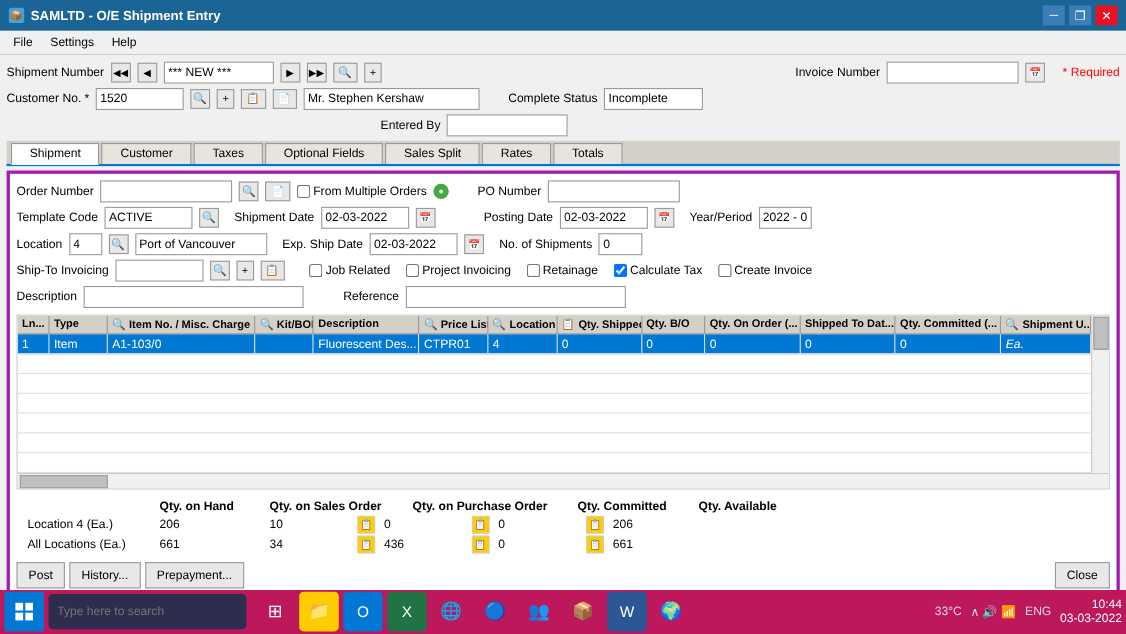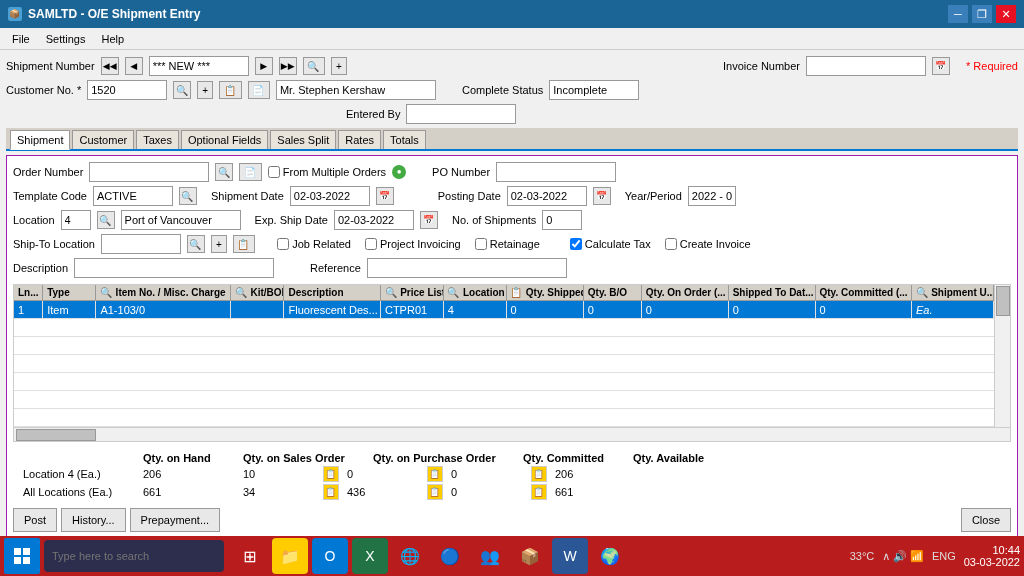--- a/index.html
+++ b/index.html
@@ -77,38 +77,38 @@
     
     .tabs {
       display: flex;
       gap: 2px;
       margin-bottom: 4px;
       background: #d4d0c8;
       padding: 2px 4px 0 4px;
       border-bottom: 2px solid #0078d4;
     }
     .tab {
-      padding: 3px 6px;
+      padding: 3px 16px;
       background: #e8e4dc;
       border: 1px solid #999;
       border-bottom: none;
       cursor: pointer;
       font-size: 11px;
     }
     .tab.active {
       background: white;
       border-bottom: 1px solid white;
       margin-bottom: -1px;
       z-index: 1;
     }
 
     
     .content-area {
       background: white;
-      border: 1px solid #a21caf;
+      border: 3px solid #a21caf;
       padding: 6px;
     }
 
     
     .grid-container {
       border: 1px solid #ccc;
       overflow: hidden;
       margin-top: 6px;
     }
     .grid-header {
@@ -161,21 +161,21 @@
     }
     .action-btn:disabled { color: #999; cursor: default; }
 
     
     .taskbar {
       position: fixed;
       bottom: 0;
       left: 0;
       width: 1024px;
       height: 40px;
-      background: #b91c1c;
+      background: #be185d;
       display: flex;
       align-items: center;
       padding: 0 4px;
       gap: 4px;
     }
     .taskbar-start {
       width: 36px; height: 36px;
       background: #0078d4;
       display: flex; align-items: center; justify-content: center;
       border-radius: 2px;
@@ -340,39 +340,39 @@
       <button class="search-btn">🔍</button>
       <input class="form-input" style="width: 120px;" value="Port of Vancouver">
       <span style="margin-left:8px;" class="form-label">Exp. Ship Date</span>
       <input class="form-input" style="width: 80px;" value="02-03-2022">
       <button class="cal-btn">📅</button>
       <span style="margin-left:8px;" class="form-label">No. of Shipments</span>
       <input class="form-input" style="width: 40px;" value="0">
     </div>
 
     <div class="form-row">
-      <span class="form-label">Ship-To Location</span>
+      <span class="form-label">Ship-To Invoicing</span>
       <input class="form-input" style="width: 80px;">
       <button class="search-btn">🔍</button>
       <button class="small-btn">+</button>
       <button class="small-btn">📋</button>
       <span style="margin-left:10px;"></span>
       <label class="checkbox-label">
         <input type="checkbox" style="">
         <span>Job Related</span>
       </label>
       <label class="checkbox-label" style="margin-left:8px;">
         <input type="checkbox" style="">
         <span>Project Invoicing</span>
       </label>
       <label class="checkbox-label" style="margin-left:8px;">
         <input type="checkbox" style="">
         <span>Retainage</span>
       </label>
-      <label class="checkbox-label" style="margin-left:24px;">
+      <label class="checkbox-label" style="margin-left:8px;">
         <input type="checkbox" checked="" style="">
         <span>Calculate Tax</span>
       </label>
       <label class="checkbox-label" style="margin-left:8px;">
         <input type="checkbox" style="">
         <span>Create Invoice</span>
       </label>
     </div>
 
     <div class="form-row">

